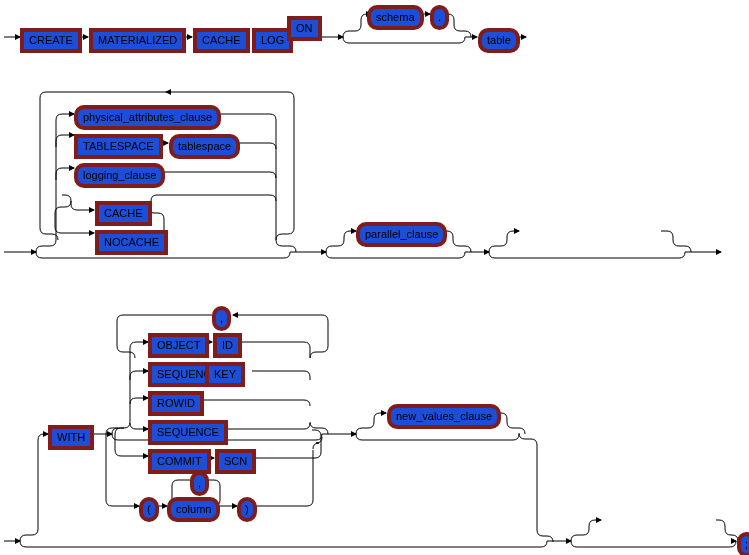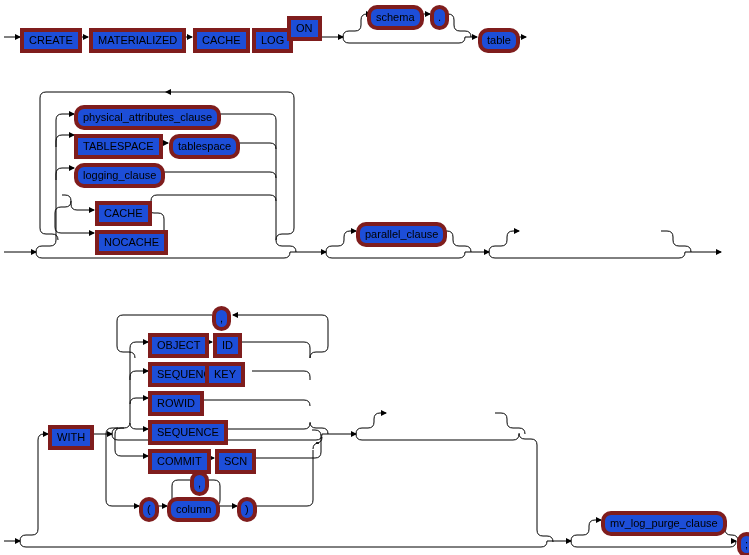--- a/index.html
+++ b/index.html
@@ -153,15 +153,15 @@
 <div class="kw" style="left:148px;top:362px">SEQUENCE</div>
 <div class="kw" style="left:205px;top:362px">KEY</div>
 <div class="kw" style="left:148px;top:391px">ROWID</div>
 <div class="kw" style="left:148px;top:420px">SEQUENCE</div>
 <div class="kw" style="left:148px;top:449px">COMMIT</div>
 <div class="kw" style="left:215px;top:449px">SCN</div>
 <div class="dot" style="left:139px;top:497px">(</div>
 <div class="dot" style="left:190px;top:471px">,</div>
 <div class="nt" style="left:167px;top:497px">column</div>
 <div class="dot" style="left:237px;top:497px">)</div>
-<div class="nt" style="left:601px;top:511px">mv_log_purge_clause</div>
+<div class="nt" style="left:387px;top:404px">new_values_clause</div>
 <div class="dot" style="left:737px;top:532px">;</div>
 </div>
 
 </body></html>

